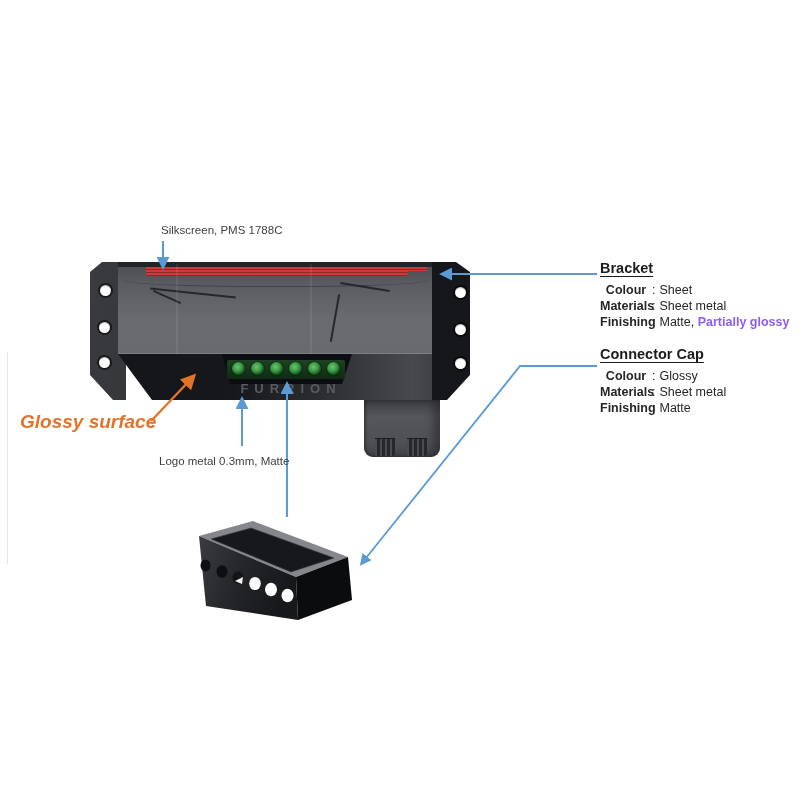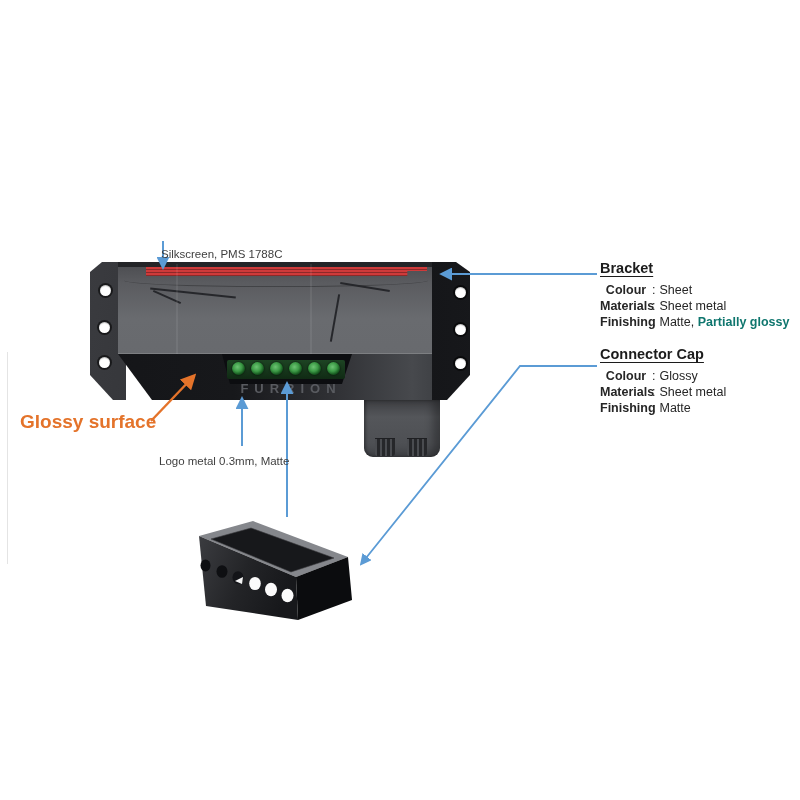--- a/index.html
+++ b/index.html
@@ -2,29 +2,29 @@
 <html><head>
 <meta charset="utf-8">
 <style>
   html,body { margin:0; padding:0; background:#ffffff; }
   #canvas {
     position:relative; width:800px; height:800px; background:#ffffff; overflow:hidden;
     font-family:"Liberation Sans", sans-serif;
   }
   
   .note { position:absolute; font-size:11.5px; color:#3f3f3f; white-space:nowrap; }
-  .glossy-label { position:absolute; left:20px; top:411px; font-size:19px; font-weight:700; color:#e4732a; }
+  .glossy-label { position:absolute; left:20px; top:411px; font-size:19px; font-weight:700; color:#e4732a;font-style:italic; }
   .spec-block { position:absolute; left:600px; width:210px; }
   #spec-bracket { top:260px; }
   #spec-cap { top:346px; }
   .spec-title { font-size:14.5px; font-weight:700; color:#1c1c1c; text-decoration:underline; text-underline-offset:3px; margin:0 0 6px 0; }
   .spec-row { font-size:12.5px; line-height:16px; color:#262626; white-space:nowrap; }
   .spec-label { display:inline-block; width:52px; font-weight:700;text-align:center; }
   .spec-colon { margin-right:4px; }
-  .spec-accent { color:#0f766e; font-weight:600; }
+  .spec-accent { color:#8b5cf6; font-weight:600; }
   
   #device { position:absolute; left:88px; top:258px; width:386px; height:202px; }
   #device .part { position:absolute; left:0; top:0; width:386px; height:202px; }
   .flange-left  { clip-path:polygon(2px 14px,14px 4px,38px 4px,38px 142px,25px 142px,2px 117px);
                   background:linear-gradient(100deg,#3a3b3f 0%,#2c2d31 55%,#202125 100%); }
   .flange-right { clip-path:polygon(344px 4px,368px 4px,382px 14px,382px 117px,359px 142px,344px 142px);
                   background:linear-gradient(90deg,#1a1b1e 0%,#101114 60%,#17181b 100%); }
   .body-face { clip-path:polygon(30px 4px,344px 4px,344px 96px,30px 96px);
                background:linear-gradient(180deg,#47484c 0%,#5a5b5f 12%,#696b6f 30%,#66686c 70%,#5c5e62 100%); }
   .top-strip { clip-path:polygon(30px 4px,344px 4px,344px 9px,30px 9px); background:#232427; }
@@ -137,21 +137,21 @@
       </marker>
     </defs>
     <line x1="163" y1="241" x2="163" y2="266" stroke="#5b9bd5" stroke-width="2" marker-end="url(#mblue)"></line>
     <line x1="597" y1="274" x2="443" y2="274" stroke="#5b9bd5" stroke-width="2" marker-end="url(#mblue)"></line>
     <line x1="242" y1="446" x2="242" y2="400" stroke="#5b9bd5" stroke-width="2" marker-end="url(#mblue)"></line>
     <line x1="287" y1="517" x2="287" y2="385" stroke="#5b9bd5" stroke-width="2" marker-end="url(#mblue)"></line>
     <path d="M597,366 L520,366 L362,563" fill="none" stroke="#5b9bd5" stroke-width="1.8" marker-end="url(#mblue)"></path>
     <line x1="151" y1="421" x2="193" y2="377" stroke="#e4732a" stroke-width="2.4" marker-end="url(#morange)"></line>
   </svg>
 
-  <div class="note" style="left:161px;top:224px;margin-top:24px;">Silkscreen, PMS 1788C</div>
+  <div class="note" style="left:161px;top:224px;">Silkscreen, PMS 1788C</div>
   <div class="glossy-label">Glossy surface</div>
   <div class="note" style="left:159px;top:455px;">Logo metal 0.3mm, Matte</div>
 
   <div class="spec-block" id="spec-bracket">
     <div class="spec-title">Bracket</div>
     <div class="spec-row">
       <span class="spec-label">Colour</span><span class="spec-colon">:</span><span class="spec-value">Sheet</span>
     </div>
     <div class="spec-row">
       <span class="spec-label">Materials</span><span class="spec-colon">:</span><span class="spec-value">Sheet metal</span>

